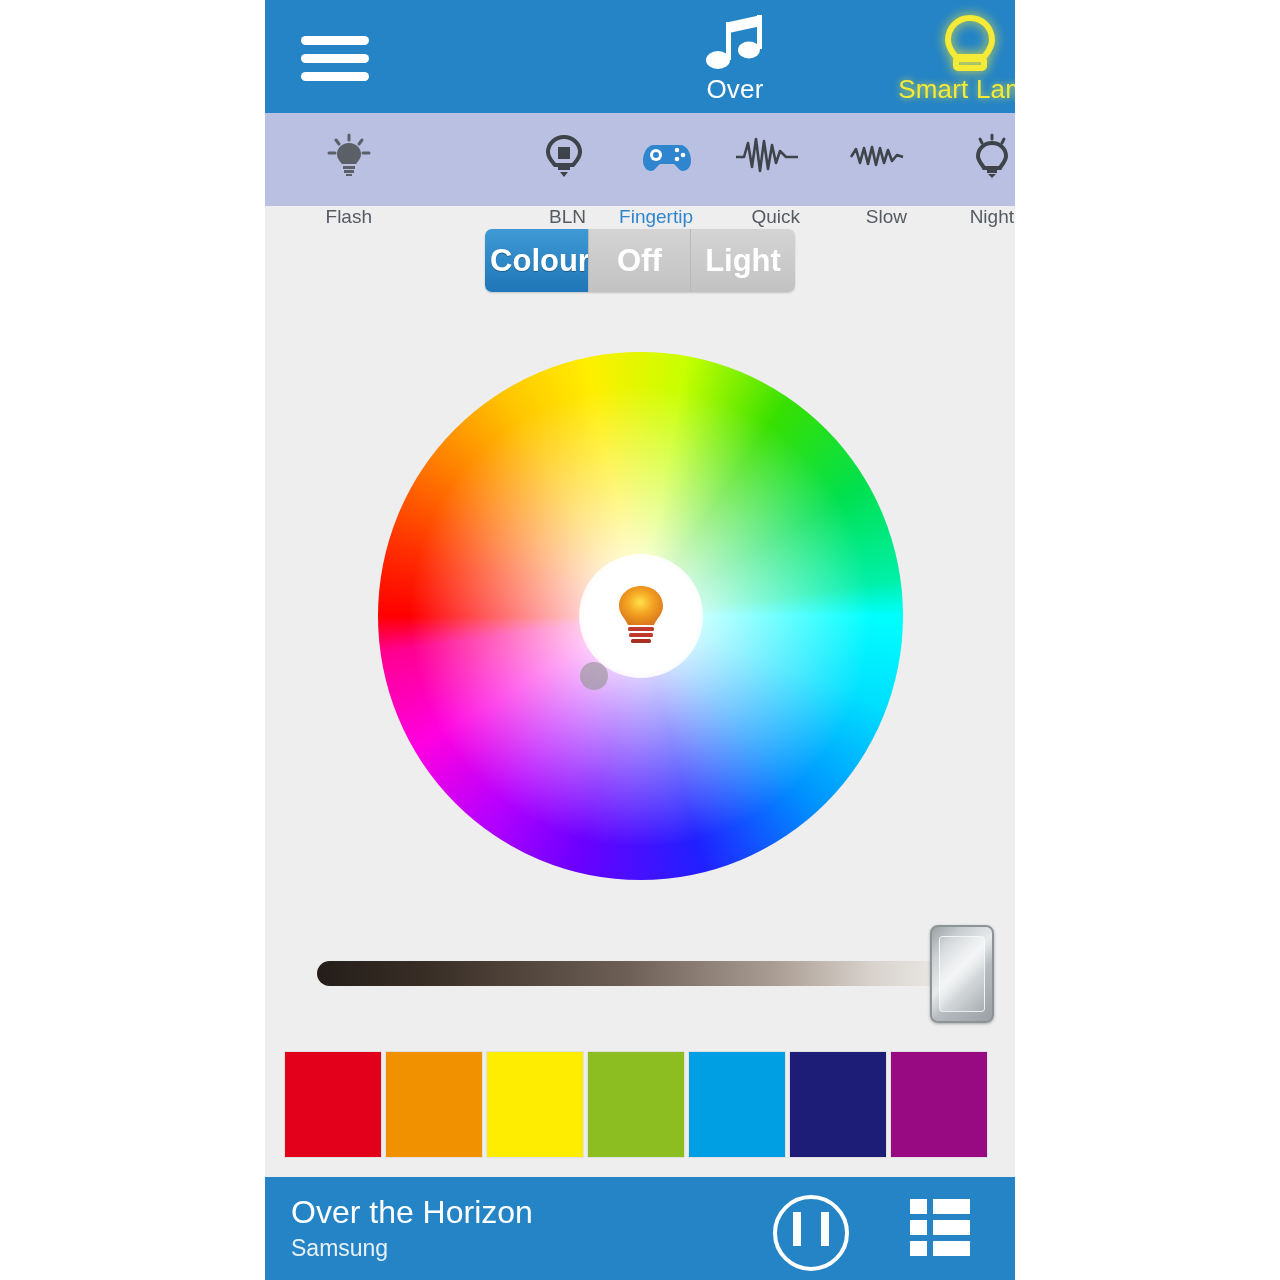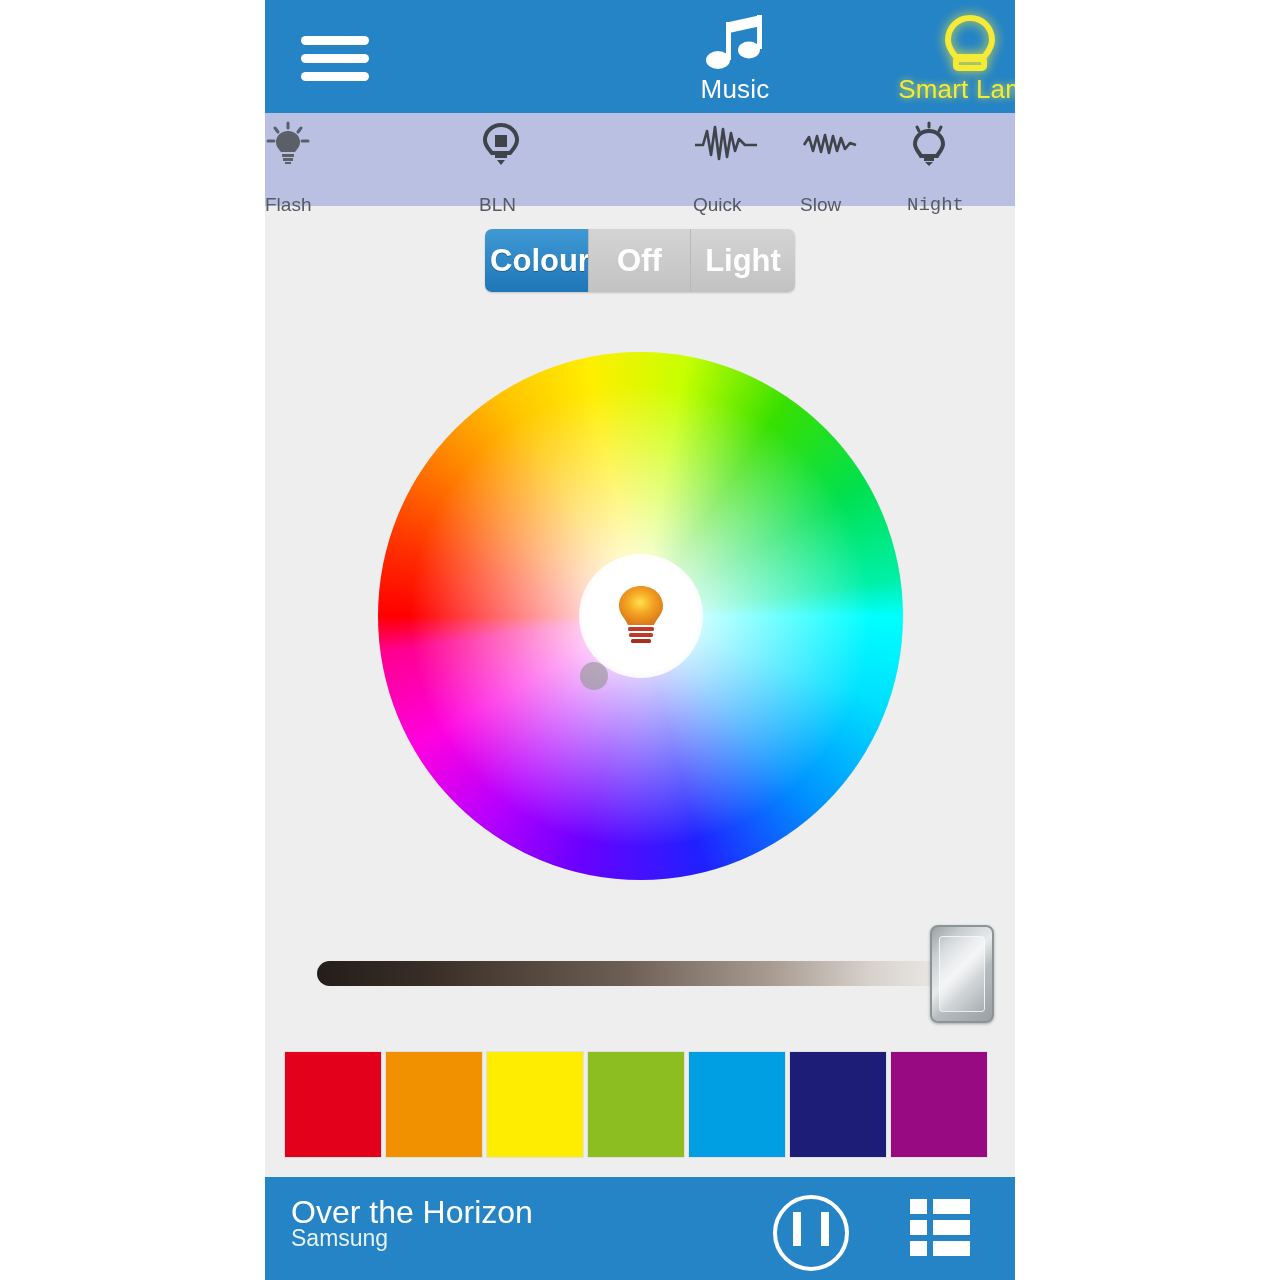--- a/index.html
+++ b/index.html
@@ -45,21 +45,21 @@
   
   .bulb-svg{position:absolute;left:50%;top:2px;transform:translateX(-50%);
     filter:drop-shadow(0 0 6px rgba(245,234,53,.95));}
 
   
   #modebar{
     position:absolute;left:0;top:113px;width:750px;height:93px;
     background:#b9c0e2;
   }
   .mode{
-    position:absolute;top:0;height:110px;width:107px;text-align:left;
+    position:absolute;top:12px;height:110px;width:107px;text-align:right;
   }
   .mode .m-ico{position:absolute;left:0;right:0;top:8px;height:48px;}
   .mode .m-lbl{
     position:absolute;left:0;right:0;bottom:7px;
     font-size:19px;color:#555a63;line-height:22px;
   }
   .mode.active .m-lbl{color:#2f86cf;}
 
   
   #segwrap{
@@ -149,21 +149,21 @@
   
   #footer{
     position:absolute;left:0;top:1177px;width:905px;height:103px;
     background:#2484c6;
   }
   #track-title{
     position:absolute;left:26px;top:17px;
     font-size:32px;color:#ffffff;line-height:36px;
   }
   #track-artist{
-    position:absolute;left:26px;top:48px;
+    position:absolute;left:26px;top:58px;
     font-size:23px;color:#e8f1f8;line-height:26px;
   }
   #pause-btn{
     position:absolute;left:508px;top:18px;width:68px;height:68px;
     border:4px solid #ffffff;border-radius:50%;
   }
   #pause-btn i{
     position:absolute;top:13px;width:8px;height:34px;background:#ffffff;display:block;
   }
   #pause-btn .p1{left:16px;}
@@ -191,21 +191,21 @@
         <div class="note-wrap">
           <svg class="note-svg" width="72" height="62" viewBox="0 0 72 62">
             <path d="M30 8 L62 1 L62 12 L30 19 Z" fill="#ffffff"></path>
             <rect x="27" y="8" width="5" height="38" fill="#ffffff"></rect>
             <rect x="58" y="1" width="5" height="34" fill="#ffffff"></rect>
             <ellipse cx="19" cy="46" rx="12" ry="9" fill="#ffffff"></ellipse>
             <ellipse cx="50" cy="36" rx="11" ry="8.5" fill="#ffffff"></ellipse>
           </svg>
         </div>
       </div>
-      <div class="hdr-label">Music</div>
+      <div class="hdr-label">Over</div>
     </div>
 
     <div class="hdr-item" style="left:560px;width:290px;">
       <div class="hdr-icon">
         <svg class="bulb-svg" width="64" height="62" viewBox="0 0 64 62">
           <path d="M32 4 C19 4 10 14 10 26 C10 34 15 39 18 43 L46 43 C49 39 54 34 54 26 C54 14 45 4 32 4 Z" fill="none" stroke="#f5ea35" stroke-width="6"></path>
           <rect x="18" y="45" width="28" height="9" rx="2" fill="none" stroke="#f5ea35" stroke-width="6"></rect>
         </svg>
       </div>
       <div class="hdr-label active">Smart Lamp</div>
@@ -240,40 +240,53 @@
         <svg width="44" height="46" viewBox="0 0 44 46">
           <path d="M22 4 C13 4 6 11 6 19 C6 25 10 28 13 32 L31 32 C34 28 38 25 38 19 C38 11 31 4 22 4 Z" fill="none" stroke="#3f434a" stroke-width="4"></path>
           <rect x="16" y="14" width="12" height="12" fill="#3f434a"></rect>
           <rect x="16" y="34" width="12" height="3" fill="#3f434a"></rect>
           <path d="M18 39 L26 39 L22 44 Z" fill="#3f434a"></path>
         </svg>
       </div>
       <div class="m-lbl">BLN</div>
     </div>
 
+    <div class="mode active" style="left:321px;">
+      <div class="m-ico">
+        <svg width="52" height="46" viewBox="0 0 52 46">
+          <path d="M13 12 L39 12 C46 12 50 20 50 28 C50 34 46 38 42 38 C38 38 36 33 33 31 L19 31 C16 33 14 38 10 38 C6 38 2 34 2 28 C2 20 6 12 13 12 Z" fill="#2f86cf"></path>
+          <circle cx="15" cy="22" r="6" fill="#ffffff"></circle>
+          <circle cx="15" cy="22" r="3" fill="#2f86cf"></circle>
+          <circle cx="36" cy="17" r="2.3" fill="#ffffff"></circle>
+          <circle cx="42" cy="22" r="2.3" fill="#ffffff"></circle>
+          <circle cx="36" cy="26" r="2.3" fill="#ffffff"></circle>
+        </svg>
+      </div>
+      <div class="m-lbl">Fingertip</div>
+    </div>
 
     <div class="mode" style="left:535px;">
       <div class="m-ico">
         <svg width="60" height="46" viewBox="0 0 60 46">
           <polyline points="4,24 9,16 13,30 17,15 21,31 25,14 29,32 33,15 37,30 41,17 45,28 50,22 56,24" fill="none" stroke="#3f434a" stroke-width="2.6" stroke-linejoin="round"></polyline>
         </svg>
       </div>
       <div class="m-lbl">Slow</div>
     </div>
 
     <div class="mode" style="left:428px;">
       <div class="m-ico">
         <svg width="66" height="46" viewBox="0 0 66 46">
           <polyline points="2,24 10,24 14,10 18,34 22,6 26,38 30,8 34,36 38,12 42,30 46,18 52,24 64,24" fill="none" stroke="#3f434a" stroke-width="2.6" stroke-linejoin="round"></polyline>
         </svg>
       </div>
       <div class="m-lbl">Quick</div>
     </div>
 
-    <div class="mode" style="left:642px;font-family:Liberation Mono, monospace;">
+    <div class="mode" style="left:642px;">
       <div class="m-ico">
         <svg width="44" height="46" viewBox="0 0 44 46">
           <g stroke="#3f434a" stroke-width="3" stroke-linecap="round">
             <line x1="22" y1="2" x2="22" y2="6"></line>
             <line x1="10" y1="6" x2="12" y2="10"></line>
             <line x1="34" y1="6" x2="32" y2="10"></line>
           </g>
           <path d="M22 10 C14 10 8 16 8 23 C8 28 12 31 14 35 L30 35 C32 31 36 28 36 23 C36 16 30 10 22 10 Z" fill="none" stroke="#3f434a" stroke-width="4"></path>
           <rect x="17" y="36" width="10" height="4" fill="#3f434a"></rect>
           <path d="M18 41 L26 41 L22 45 Z" fill="#3f434a"></path>

